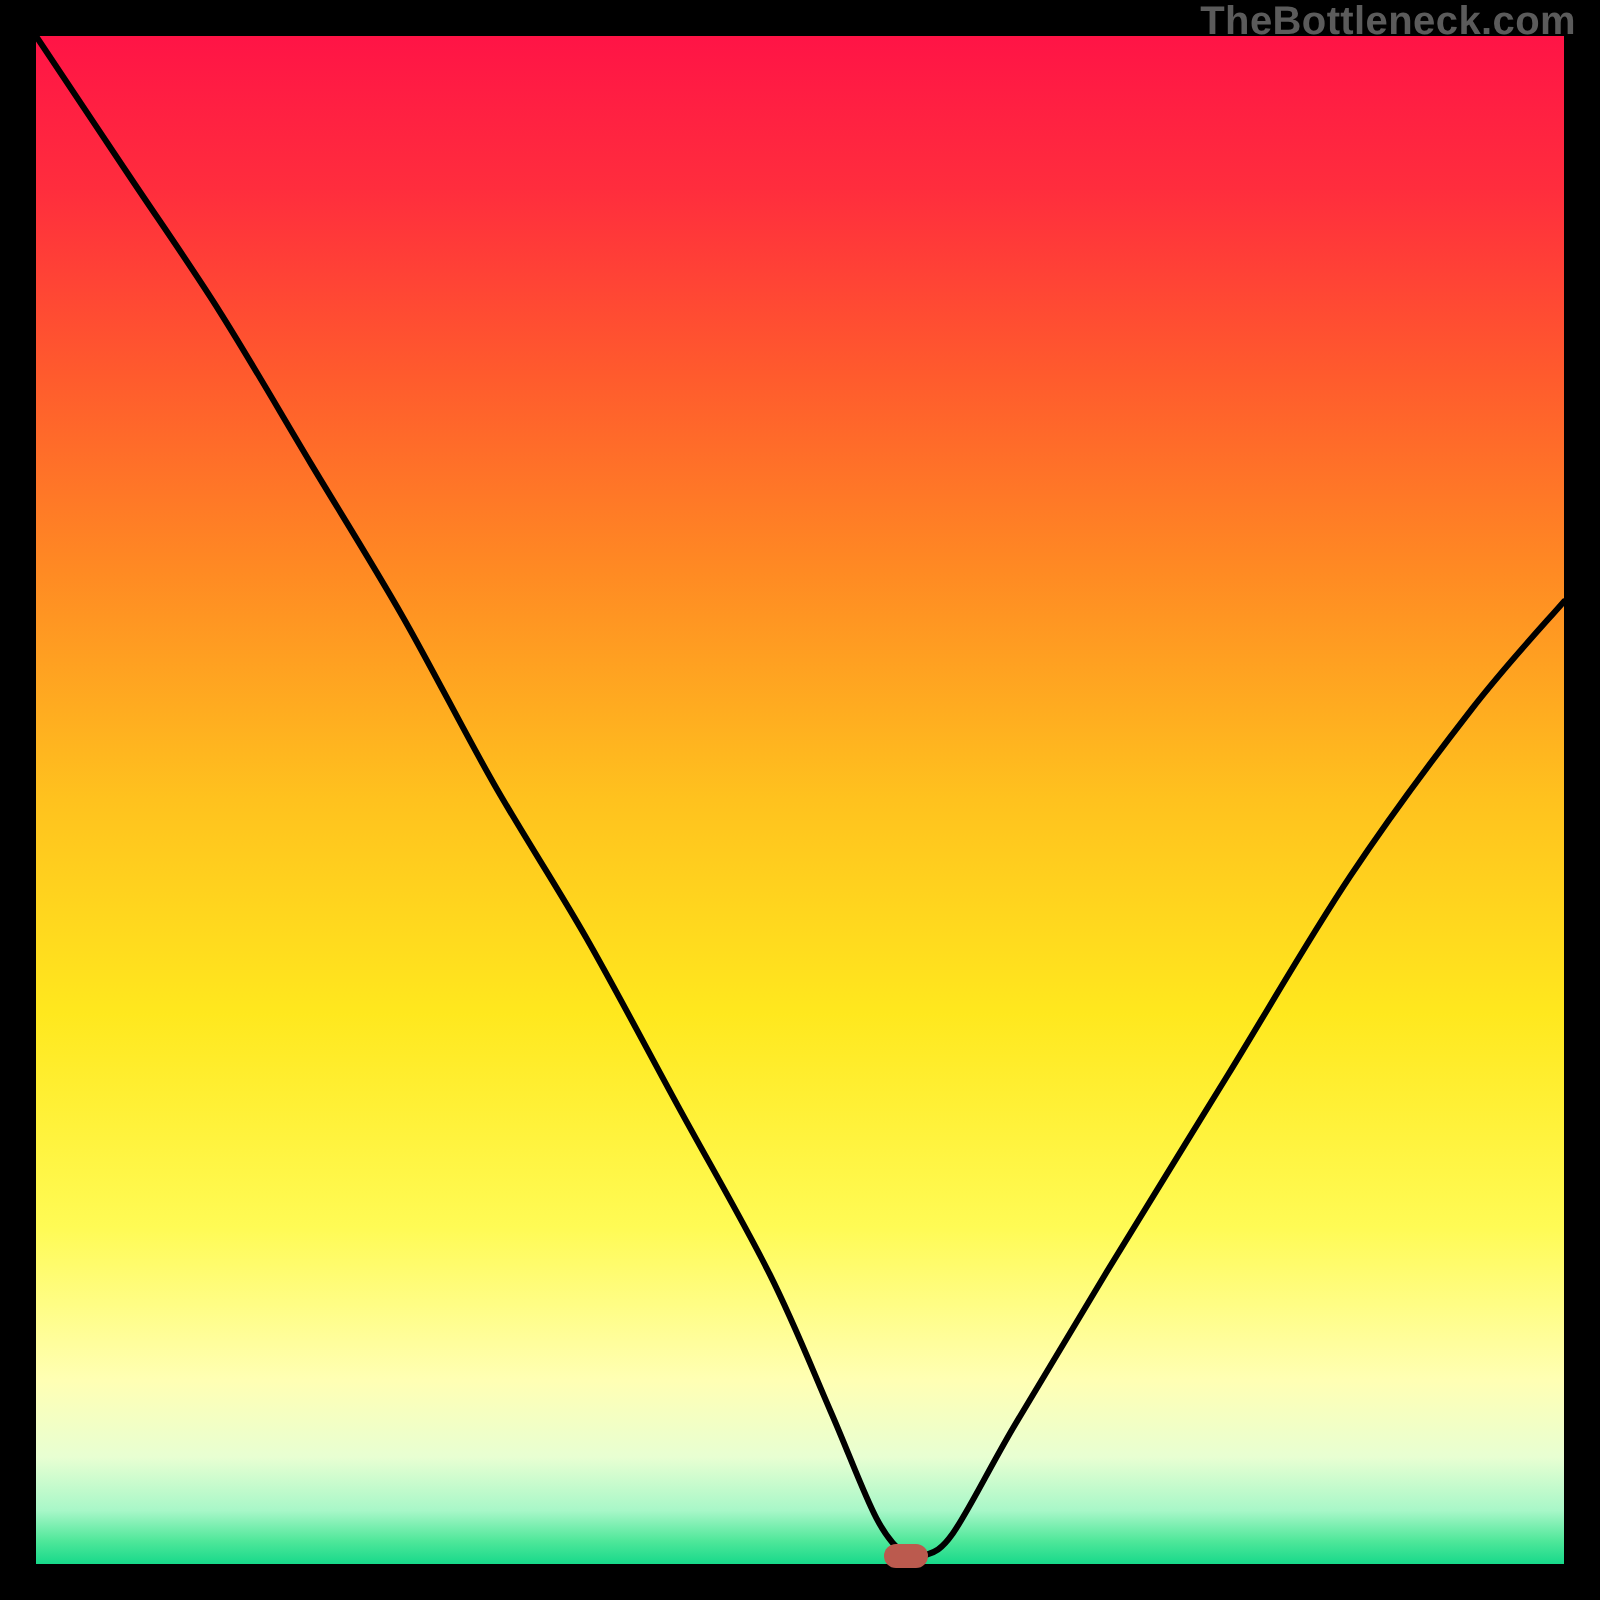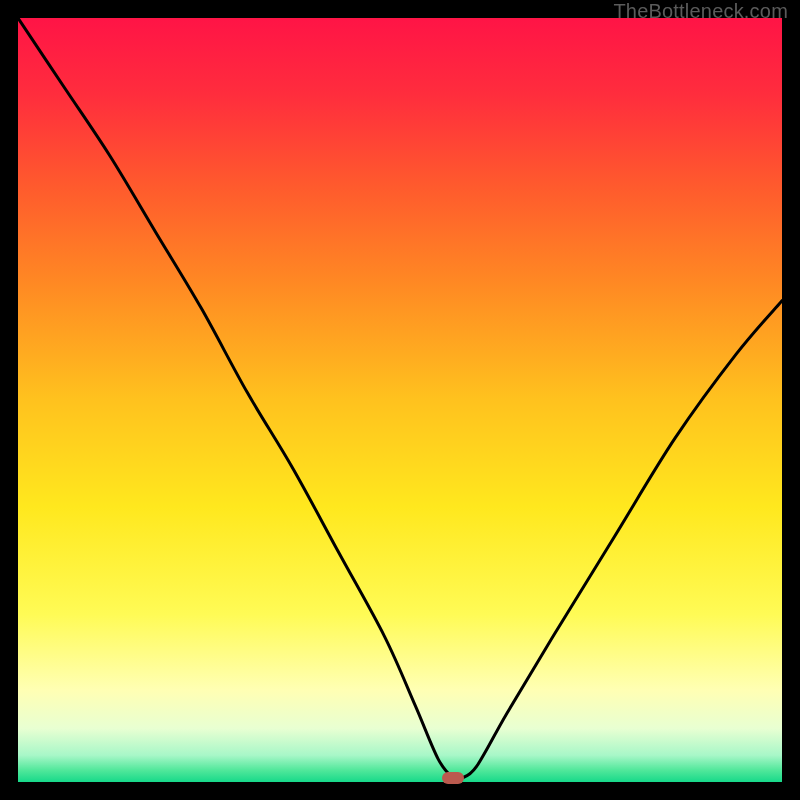--- a/index.html
+++ b/index.html
@@ -44,21 +44,21 @@
     border-radius: 6px;
     background: #bb5a4e;
     transform: translate(-50%, -50%);
   }
   .attribution {
     position: absolute;
     top: 0;
     right: 12px;
     font-family: Arial, Helvetica, sans-serif;
     font-size: 20px;
-    font-weight: normal;
+    font-weight: bold;
     color: #5b5b5b;
     letter-spacing: 0.2px;
   }
 </style>
 </head>
 <body>
 <div class="frame">
 
   <div class="attribution">TheBottleneck.com</div>
 

